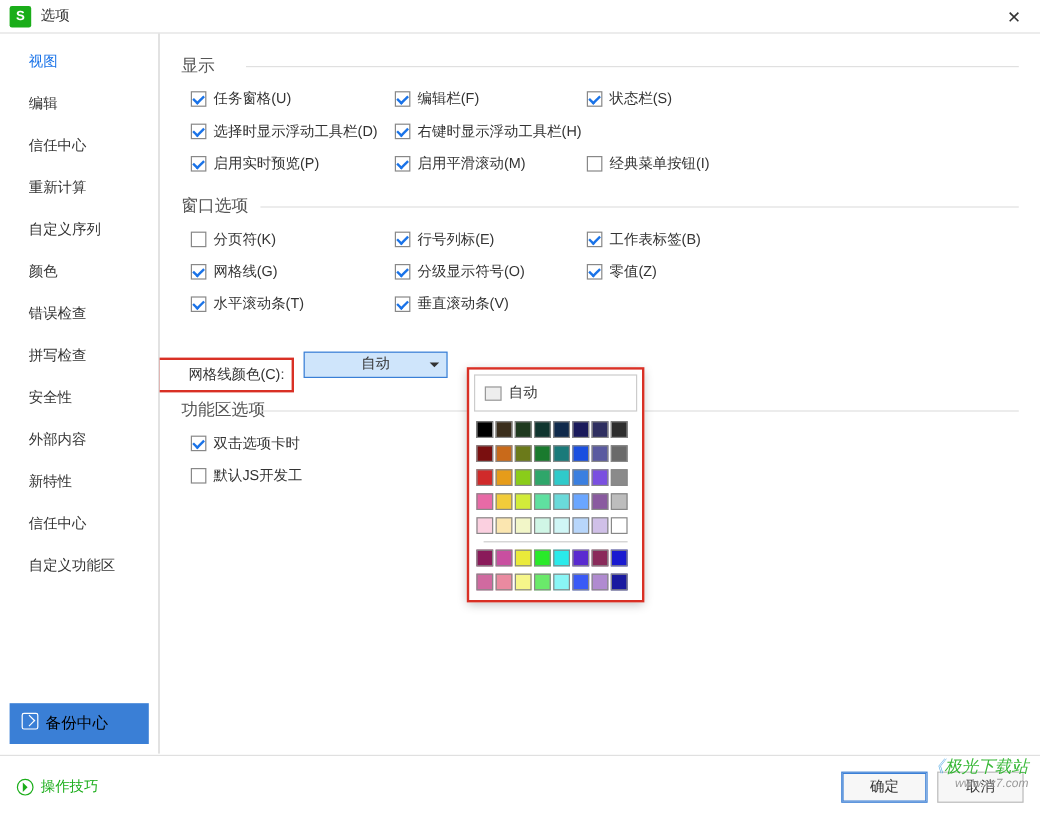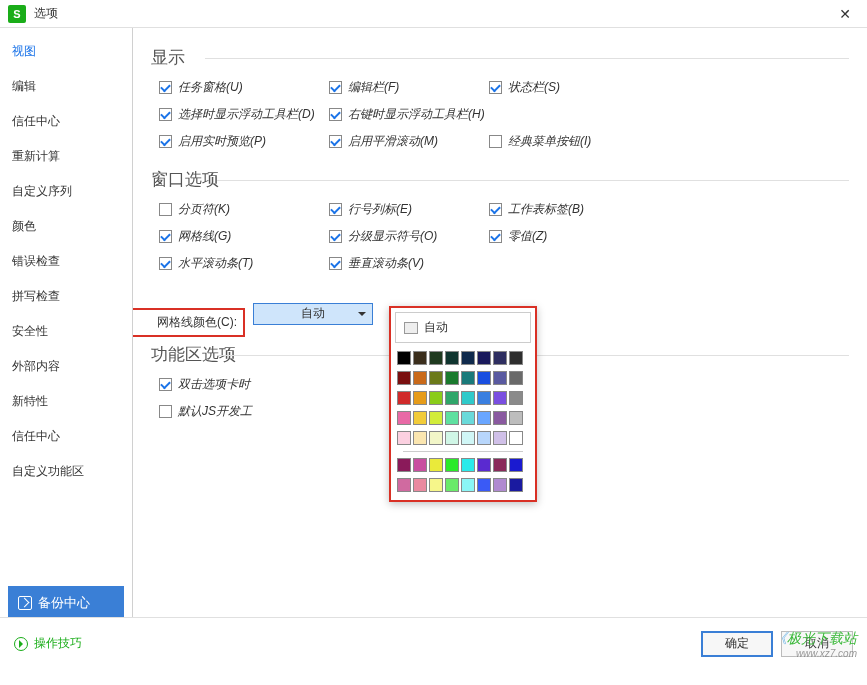--- a/index.html
+++ b/index.html
@@ -3,46 +3,46 @@
 <meta charset="utf-8">
 <style>
 * { box-sizing: border-box; margin: 0; padding: 0; }
 body { font-family: "Microsoft YaHei", sans-serif; font-size: 12px; color: #333; background: #fff; width: 867px; height: 685px; overflow: hidden; position: relative; }
 .titlebar { height: 28px; background: #fff; border-bottom: 1px solid #e0e0e0; display: flex; align-items: center; padding: 0 8px; }
 .app-icon { width: 18px; height: 18px; background: #1aad19; color: #fff; display: flex; align-items: center; justify-content: center; font-weight: bold; border-radius: 2px; margin-right: 8px; font-size: 11px; }
 .title-text { flex: 1; font-size: 12px; }
 .close-btn { width: 28px; height: 28px; display: flex; align-items: center; justify-content: center; cursor: pointer; font-size: 14px; }
 .body-row { display: flex; height: 600px; }
 .sidebar { width: 133px; border-right: 1px solid #d0d0d0; padding-top: 6px; display: flex; flex-direction: column; }
-.nav-item { padding: 9px 12px; cursor: pointer; font-size: 12px; color: #333; }
+.nav-item { padding: 9px 24px; cursor: pointer; font-size: 12px; color: #333; }
 .nav-item.active { color: #1a73e8; }
 .nav-spacer { flex: 1; }
-.backup-btn { margin: 8px; background: #3a7fd6; color: #ffffff; padding: 8px 10px; display: flex; align-items: center; gap: 6px; cursor: pointer; font-size: 13px; }
+.backup-btn { margin: 8px; background: #3a7fd6; color: #000000; padding: 8px 10px; display: flex; align-items: flex-start; gap: 6px; cursor: pointer; font-size: 13px; }
 .backup-icon { width: 14px; height: 14px; border: 1.5px solid #fff; border-radius: 2px; display: inline-block; position: relative; }
 .backup-icon::after { content: ""; position: absolute; left: 2px; top: 2px; width: 6px; height: 6px; border: 1.5px solid #fff; border-top: none; border-left: none; transform: rotate(-45deg); }
 .content { flex: 1; padding: 14px 18px; position: relative; overflow: hidden; }
-.section-title { font-size: 17px; color: #555; margin-bottom: 10px; margin-top: 4px; position: relative; }
+.section-title { font-size: 14px; color: #555; margin-bottom: 10px; margin-top: 4px; position: relative; }
 .section-title::after { content: ""; position: absolute; left: 54px; right: 0; top: 50%; border-top: 1px solid #e0e0e0; }
 .section-title.long::after { left: 66px; }
-.grid { display: grid; grid-template-columns: 170px 160px 170px; gap: 10px 0; margin-bottom: 18px; margin-left: 8px; font-style: italic; }
+.grid { display: grid; grid-template-columns: 170px 160px 170px; gap: 10px 0; margin-bottom: 18px; margin-left: 8px; }
 .chk { display: flex; align-items: center; gap: 6px; cursor: pointer; }
 .chk-box { width: 13px; height: 13px; border: 1px solid #888; display: inline-flex; align-items: center; justify-content: center; background: #fff; }
 .chk-box.checked::after { content: ""; width: 7px; height: 4px; border: 2px solid #1a73e8; border-top: none; border-right: none; transform: rotate(-45deg); margin-top: -2px; }
 .color-row { display: flex; align-items: center; gap: 8px; margin-left: 8px; margin-top: 10px; position: relative; }
 .color-label-wrap { border: 2px solid #d93025; padding: 4px 6px 4px 24px; margin-left: -28px; margin-top: 18px; }
 .combo { width: 120px; height: 22px; border: 1px solid #3a7fd6; background: #cfe5fb; display: flex; align-items: center; justify-content: center; position: relative; cursor: pointer; }
 .combo::after { content: ""; position: absolute; right: 6px; top: 8px; border: 4px solid transparent; border-top-color: #333; }
 .palette-popup { position: absolute; left: 256px; top: 278px; width: 148px; border: 2px solid #d93025; background: #fff; box-shadow: 0 2px 8px rgba(0,0,0,0.25); z-index: 10; }
 .auto-row { display: flex; align-items: center; gap: 6px; padding: 6px 8px; border: 1px solid #ccc; margin: 4px; cursor: pointer; }
 .auto-sw { width: 14px; height: 12px; border: 1px solid #999; background: #eee; }
 .swatches { padding: 4px 6px 2px; }
 .sw-grid { display: grid; grid-template-columns: repeat(8, 14px); gap: 2px; margin-bottom: 6px; }
 .sw { width: 14px; height: 14px; border: 1px solid #888; cursor: pointer; }
 .sep { border-top: 1px solid #ccc; margin: 2px 6px 6px; }
-.footer { position: absolute; left: 0; right: 0; bottom: 16px; height: 52px; border-top: 1px solid #e0e0e0; display: flex; align-items: center; padding: 0 14px; background: #fff; }
+.footer { position: absolute; left: 0; right: 0; bottom: 4px; height: 52px; border-top: 1px solid #e0e0e0; display: flex; align-items: center; padding: 0 14px; background: #fff; }
 .tips-link { color: #1aad19; display: flex; align-items: center; gap: 6px; cursor: pointer; }
 .tips-icon { width: 14px; height: 14px; border: 1.5px solid #1aad19; border-radius: 50%; display: inline-flex; align-items: center; justify-content: center; }
 .tips-icon::after { content: ""; border: 4px solid transparent; border-left-color: #1aad19; margin-left: 3px; }
 .footer-spacer { flex: 1; }
 .dlg-btn { min-width: 72px; height: 26px; border: 1px solid #bbb; background: #f7f7f7; margin-left: 8px; cursor: pointer; display: flex; align-items: center; justify-content: center; }
 .dlg-btn.primary { border-color: #3a7fd6; box-shadow: 0 0 0 1px #3a7fd6 inset; justify-content: center; }
 .watermark { position: absolute; right: 10px; bottom: 26px; font-size: 14px; font-style: italic; color: #1aad19; text-shadow: 0 0 2px #fff; pointer-events: none; opacity: 0.85; }
 .watermark .blue { color: #4aa3e0; }
 .watermark .sub { font-size: 10px; color: #888; display: block; text-align: right; }
 </style>

